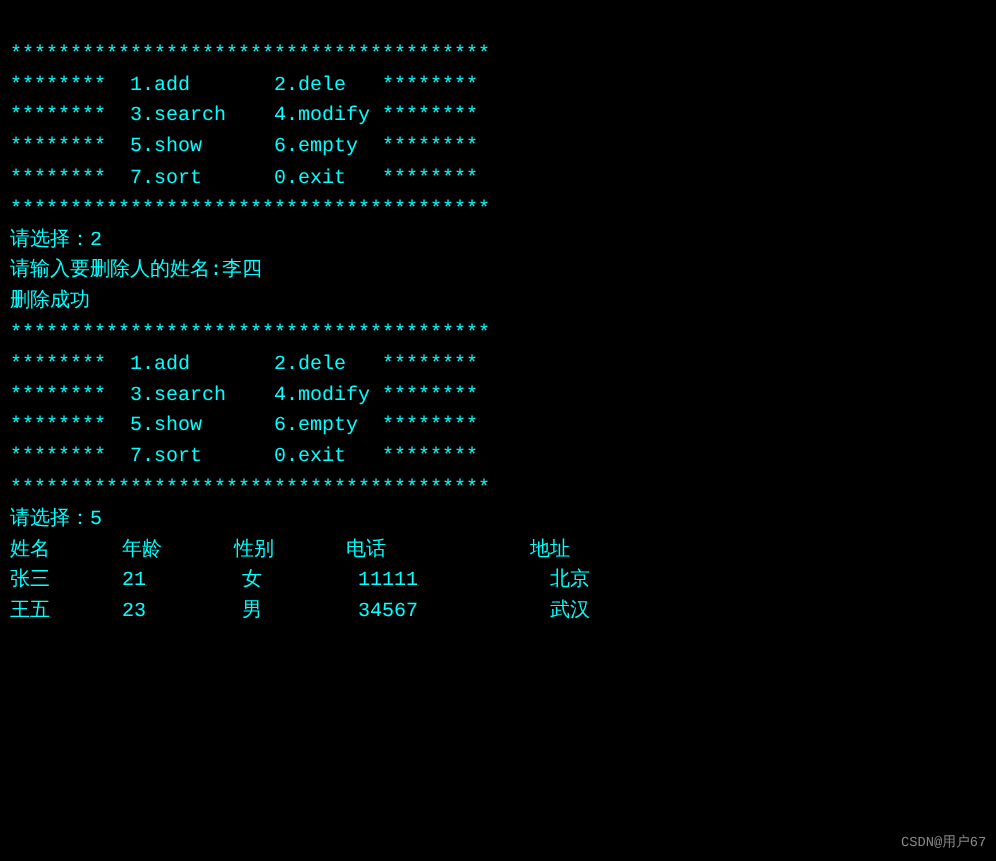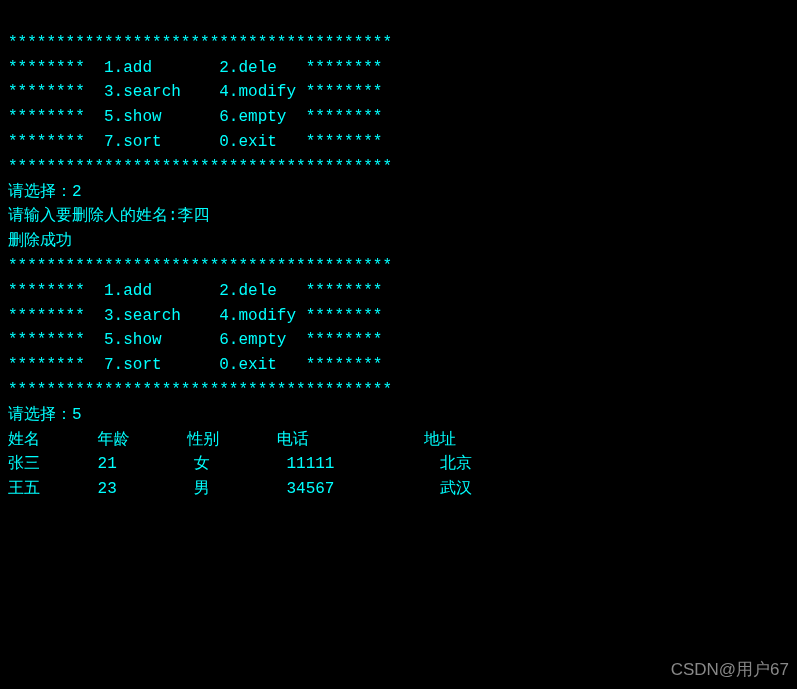--- a/index.html
+++ b/index.html
@@ -30,22 +30,22 @@
     .line {
       display: block;
       white-space: pre;
     }
 
     .watermark {
       position: absolute;
       bottom: 8px;
       right: 8px;
       color: #888888;
-      font-size: 17px;
-      font-family: Liberation Sans, sans-serif;
+      font-size: 11px;
+      font-family: Liberation Mono, monospace;
       text-align: center;
     }
   </style>
 </head>
 <body>
 
 <div class="terminal">
 <span class="line">****************************************</span><span class="line">********  1.add       2.dele   ********</span><span class="line">********  3.search    4.modify ********</span><span class="line">********  5.show      6.empty  ********</span><span class="line">********  7.sort      0.exit   ********</span><span class="line">****************************************</span><span class="line">请选择：2</span><span class="line">请输入要删除人的姓名:李四</span><span class="line">删除成功</span><span class="line">****************************************</span><span class="line">********  1.add       2.dele   ********</span><span class="line">********  3.search    4.modify ********</span><span class="line">********  5.show      6.empty  ********</span><span class="line">********  7.sort      0.exit   ********</span><span class="line">****************************************</span><span class="line">请选择：5</span><span class="line">姓名      年龄      性别      电话            地址</span><span class="line">张三      21        女        11111           北京</span><span class="line">王五      23        男        34567           武汉</span></div>
 
 <div class="watermark">CSDN@用户67</div>

